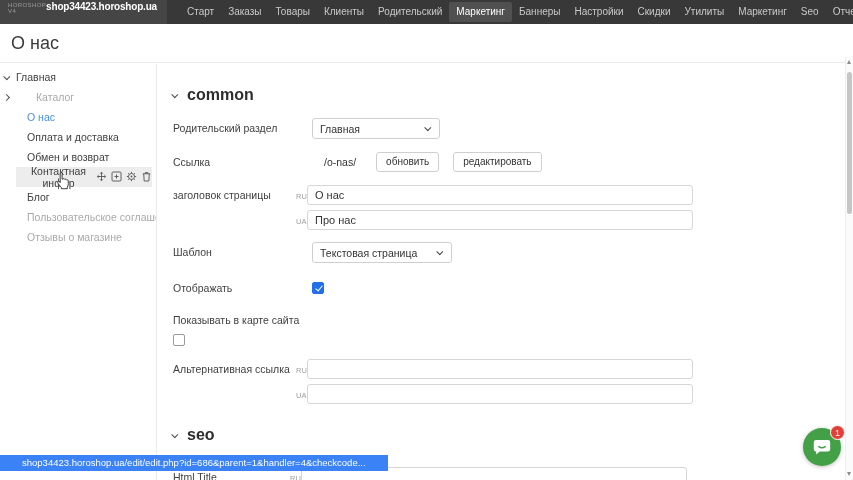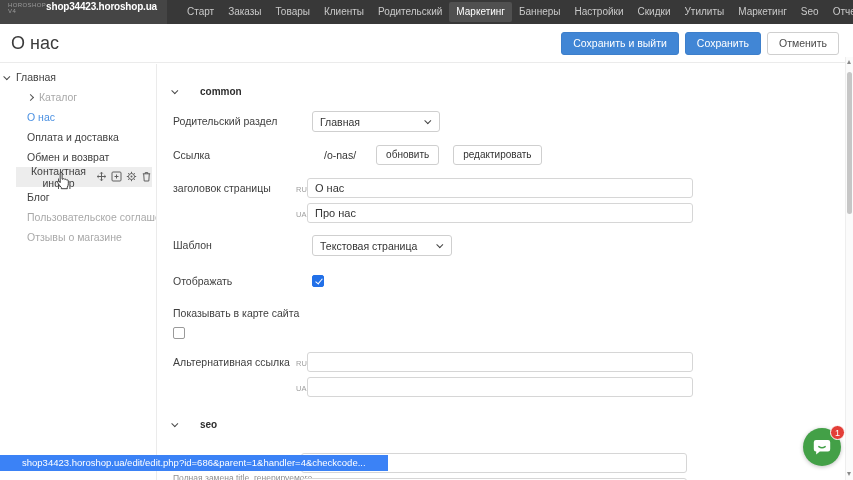--- a/index.html
+++ b/index.html
@@ -25,32 +25,32 @@
   .btn-white { background:#fff; color:#4a4a4a; border:1px solid #cfcfcf; }
 
   
   .body-area { position:absolute; top:64px; left:0; width:853px; height:416px; display:flex; }
 
   
   .sidebar { width:157px; flex-shrink:0; border-right:1px solid #ebebeb; padding-top:3px; overflow:hidden; position:relative; }
   .tree-row { height:20px; display:flex; align-items:center; font-size:10.5px; color:#3f3f3f; white-space:nowrap; cursor:pointer; }
   .tree-row.dim { color:#a9a9a9; }
   .tree-row.sel { color:#4a90e2; }
-  .pl0 { padding-left:5px; } .pl1 { padding-left:28px; } .pl2 { padding-left:27px; }
+  .pl0 { padding-left:5px; } .pl1 { padding-left:4px;gap:21px; } .pl2 { padding-left:27px; }
   .hover-row { height:20px; margin-left:16px; margin-right:4px; background:#ededed; display:flex; align-items:center; padding-left:11px; gap:3px; }
   .hover-row .lbl { font-size:10.5px; color:#3f3f3f; margin-right:3px;text-align:center; }
   .row-icons { display:flex; align-items:center; gap:4px; }
   .chev { display:inline-block; width:5px; height:5px; border-left:1.4px solid #4a4a4a; border-bottom:1.4px solid #4a4a4a; }
   .chev.down { transform:rotate(-45deg) translate(0,-1px); }
   .chev.right { transform:rotate(-135deg); }
   .chev-gap { margin-right:6px; }
 
   
   .main { flex:1; padding-left:16px; position:relative; background:#fff; overflow:hidden; }
-  .section-head { display:flex; align-items:center; gap:22px; font-weight:bold; font-size:10px; color:#2d2d2d; cursor:pointer; }
+  .section-head { display:flex; align-items:center; gap:9px; font-weight:bold; font-size:16px; color:#2d2d2d; cursor:pointer; }
   .sh1 { margin-top:22px; } .sh2 { margin-top:22px; }
   .frow { display:flex; align-items:flex-start; }
   .flabel { width:128px; flex-shrink:0; font-size:10.5px; color:#3f3f3f; padding-top:4px; }
   .flabel.cb-lab { padding-top:1px; }
   .label-hint { font-size:8.5px; color:#8f8f8f; margin-top:4px; white-space:nowrap; }
   .lang-tag { width:9px; flex-shrink:0; text-align:right; font-size:7.5px; color:#9e9e9e; padding-top:7px; margin-right:2px; }
   .tinput { width:386px; height:20px; border:1px solid #d6d6d6; border-radius:3px; font-size:11px; padding:0 7px; color:#333; outline:none; font-family:inherit; background:#fff; }
   .stack { display:flex; flex-direction:column; gap:5px; }
   .tselect { width:128px; height:21px; border:1px solid #cfcfcf; border-radius:3px; font-size:10.5px; color:#333; display:flex; align-items:center; padding:0 22px 0 7px; position:relative; background:#fff; cursor:pointer; }
   .tselect .chev { position:absolute; right:8px; border-color:#444; }
@@ -108,25 +108,20 @@
           <circle cx="6.5" cy="5.1" r="1.8" fill="#c9c9c9"></circle>
           <path d="M3.1 10.4 a3.7 2.9 0 0 1 6.8 0" fill="#c9c9c9"></path>
         </svg>
     </span>
 
   </div>
 </div>
 
 <div class="page-header">
   <div class="page-title">О нас</div>
-  <div class="header-buttons">
-    <button class="btn btn-blue">Сохранить и выйти</button>
-    <button class="btn btn-blue">Сохранить</button>
-    <button class="btn btn-white">Отменить</button>
-  </div>
 </div>
 
 <div class="body-area">
 
   <div class="sidebar">
     <div class="tree-row pl0">
       <span class="chev down chev-gap"></span>
       <span>Главная</span>
     </div>
     <div class="tree-row pl1 dim">

